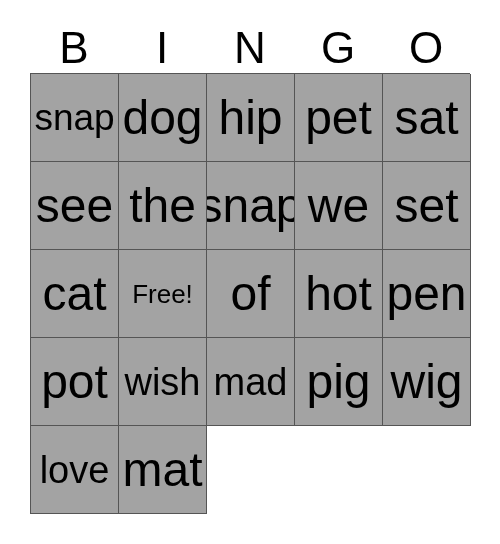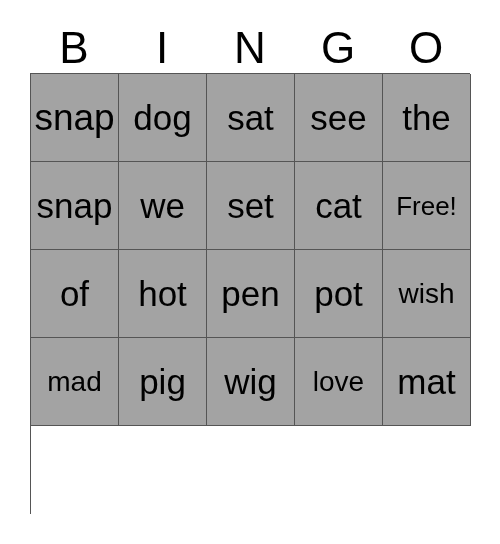--- a/index.html
+++ b/index.html
@@ -54,30 +54,30 @@
     border-right: 1px solid #555555;
     border-bottom: 1px solid #555555;
     box-sizing: border-box;
     display: flex;
     align-items: center;
     justify-content: center;
     background: #a3a3a3;
     overflow: hidden;
   }
   .cell-text {
-    font-size: 35px;
+    font-size: 48px;
     line-height: 44px;
     white-space: nowrap;
     color: #000000;
     transform-origin: center center;
     display: block;
   }
   
   .cell-text.fit {
-    font-size: 28px;
+    font-size: 38px;
   }
 </style>
 </head>
 <body>
 
 <div id="bingo-card">
 
   <div id="bingo-header">
     <div class="header-letter">B</div>
     <div class="header-letter">I</div>
@@ -86,20 +86,26 @@
     <div class="header-letter">O</div>
   </div>
 
   <div id="bingo-grid">
 
     <div class="bingo-cell">
         <span class="cell-text" style="font-size: 37px;">snap</span>
       </div>
     <div class="bingo-cell">
         <span class="cell-text">dog</span>
+      </div>
+    <div class="bingo-cell">
+        <span class="cell-text">hip</span>
+      </div>
+    <div class="bingo-cell">
+        <span class="cell-text">pet</span>
       </div>
     <div class="bingo-cell">
         <span class="cell-text">sat</span>
       </div>
 
     <div class="bingo-cell">
         <span class="cell-text">see</span>
       </div>
     <div class="bingo-cell">
         <span class="cell-text">the</span>

